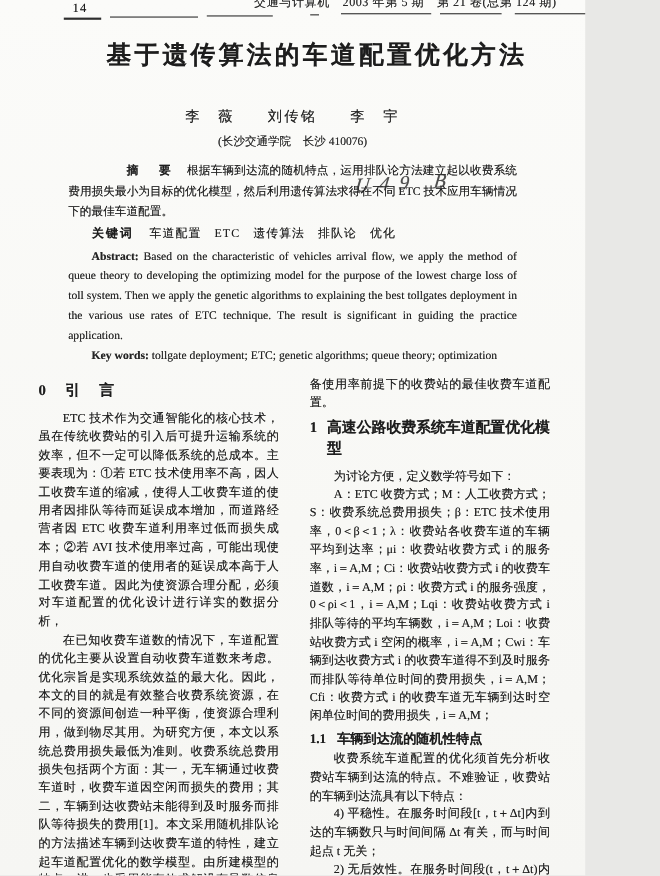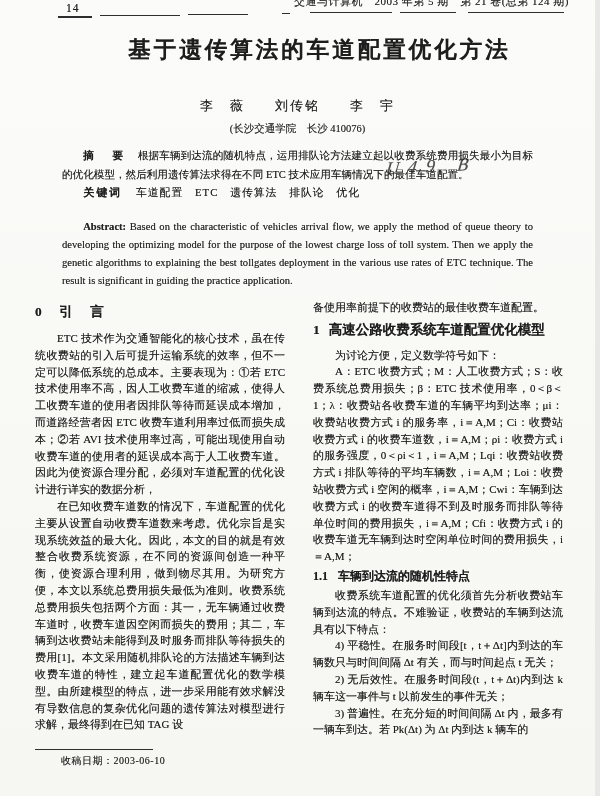--- a/index.html
+++ b/index.html
@@ -1,17 +1,17 @@
 <!DOCTYPE html>
 <html><head>
 <meta charset="utf-8">
 <style>
   html,body{margin:0;padding:0;background:#e8e8e6;}
   .page{
-    width:595px;height:796px;position:relative;overflow:hidden;
+    width:532px;height:796px;position:relative;overflow:hidden;
     background:linear-gradient(180deg,#fbfbf9 0%,#f8f8f5 60%,#f6f6f3 100%);
     font-family:"Liberation Serif","DejaVu Serif",serif;
     color:#1d1d1d;
     text-shadow:0 0 .45px rgba(20,20,20,.55);
   }
   
   .pagenum{position:absolute;top:2px;left:66px;font-size:11.5px;letter-spacing:1px;}
   .journal{position:absolute;top:-6px;right:26px;font-size:11px;letter-spacing:.5px;color:#2a2a2a;white-space:nowrap;}
   .hr-seg{position:absolute;background:#2e2e2e;height:1.6px;}
   .seg1{top:16px;left:58px;width:34px;}
@@ -19,29 +19,29 @@
   .seg3{top:14px;left:188px;width:60px;height:1.2px;}
   .seg4{top:13px;left:282px;width:8px;height:1px;}
   .seg5{top:12px;left:310px;width:82px;height:1.4px;}
   .seg6{top:12px;left:400px;width:56px;height:1px;}
   .seg7{top:12px;left:468px;width:96px;height:1.4px;}
   
   .title{margin:34px 0 0;text-align:center;font-size:22.5px;font-weight:bold;letter-spacing:3px;padding-left:44px;}
   .authors{margin-top:32px;text-align:center;font-size:13px;letter-spacing:2px;color:#262626;}
   .affil{margin-top:7px;text-align:center;font-size:10.5px;color:#2b2b2b;}
   .abstract{margin:11px 62px 0;font-size:10.6px;line-height:18.5px;text-align:justify;text-indent:2em;}
-  .abstract b{letter-spacing:4px;}
+  .abstract b{letter-spacing:4px;margin-left:32px;}
   .kw-row{margin:2px 62px 0;font-size:10.8px;font-weight:normal;text-indent:2em;letter-spacing:1px;}
   .kw-row b{letter-spacing:2px;margin-right:14px;}
   .handwriting{
     position:absolute;top:156px;right:118px;font-size:18px;color:#2f2f2f;
     font-style:italic;letter-spacing:9px;transform:rotate(-3deg) skewX(-10deg);
     opacity:.85;text-shadow:0 0 .8px rgba(0,0,0,.4);
   }
-  .abs-en{margin:18px 62px 0;font-size:10.6px;line-height:18px;text-align:justify;text-indent:2em;color:#242424;}
+  .abs-en{margin:6px 62px 0;font-size:10.6px;line-height:18px;text-align:justify;text-indent:2em;color:#242424;}
   .kw-en{margin:0 62px;font-size:10.6px;line-height:18px;text-indent:2em;color:#242424;}
   
   .columns{display:flex;gap:28px;margin:9px 32px 0 35px;}
   .col{flex:1;min-width:0;}
   .col p{margin:0;font-size:11px;line-height:16.8px;text-align:justify;text-indent:2em;}
   .col p.noindent{text-indent:0;}
   .sec-h0{font-size:13.5px;font-weight:bold;margin:4px 0 9px;letter-spacing:2px;}
   .sec-h1{display:flex;gap:9px;font-size:13.5px;font-weight:bold;line-height:1.4;margin:5px 0 7px;}
   .sec-h1 .secnum{flex:0 0 auto;}
   .sec-h11{font-size:12px;font-weight:bold;margin:3px 0 2px;}
@@ -76,20 +76,23 @@
   <div class="kw-row">
     <b>关键词</b><span>车道配置　ETC　遗传算法　排队论　优化</span>
   </div>
 
   <div class="handwriting">U49  B</div>
 
   <div class="abs-en">
     <b>Abstract:</b> <span>Based on the characteristic of vehicles arrival flow, we apply the method of queue theory to developing the optimizing model for the purpose of the lowest charge loss of toll system. Then we apply the genetic algorithms to explaining the best tollgates deployment in the various use rates of ETC technique. The result is significant in guiding the practice application.</span>
   </div>
 
+  <div class="kw-en">
+    <b>Key words:</b> <span>tollgate deployment; ETC; genetic algorithms; queue theory; optimization</span>
+  </div>
 
   <div class="columns">
 
     <div class="col">
       <div class="sec-h0">
         <span class="secnum">0</span>　<span>引　言</span>
       </div>
       <p>ETC 技术作为交通智能化的核心技术，虽在传统收费站的引入后可提升运输系统的效率，但不一定可以降低系统的总成本。主要表现为：①若 ETC 技术使用率不高，因人工收费车道的缩减，使得人工收费车道的使用者因排队等待而延误成本增加，而道路经营者因 ETC 收费车道利用率过低而损失成本；②若 AVI 技术使用率过高，可能出现使用自动收费车道的使用者的延误成本高于人工收费车道。因此为使资源合理分配，必须对车道配置的优化设计进行详实的数据分析，</p>
       <p>在已知收费车道数的情况下，车道配置的优化主要从设置自动收费车道数来考虑。优化宗旨是实现系统效益的最大化。因此，本文的目的就是有效整合收费系统资源，在不同的资源间创造一种平衡，使资源合理利用，做到物尽其用。为研究方便，本文以系统总费用损失最低为准则。收费系统总费用损失包括两个方面：其一，无车辆通过收费车道时，收费车道因空闲而损失的费用；其二，车辆到达收费站未能得到及时服务而排队等待损失的费用[1]。本文采用随机排队论的方法描述车辆到达收费车道的特性，建立起车道配置优化的数学模型。由所建模型的特点，进一步采用能有效求解没有导数信息的复杂优化问题的遗传算法对模型进行求解，最终得到在已知 TAG 设</p>
       <div class="footnote">

